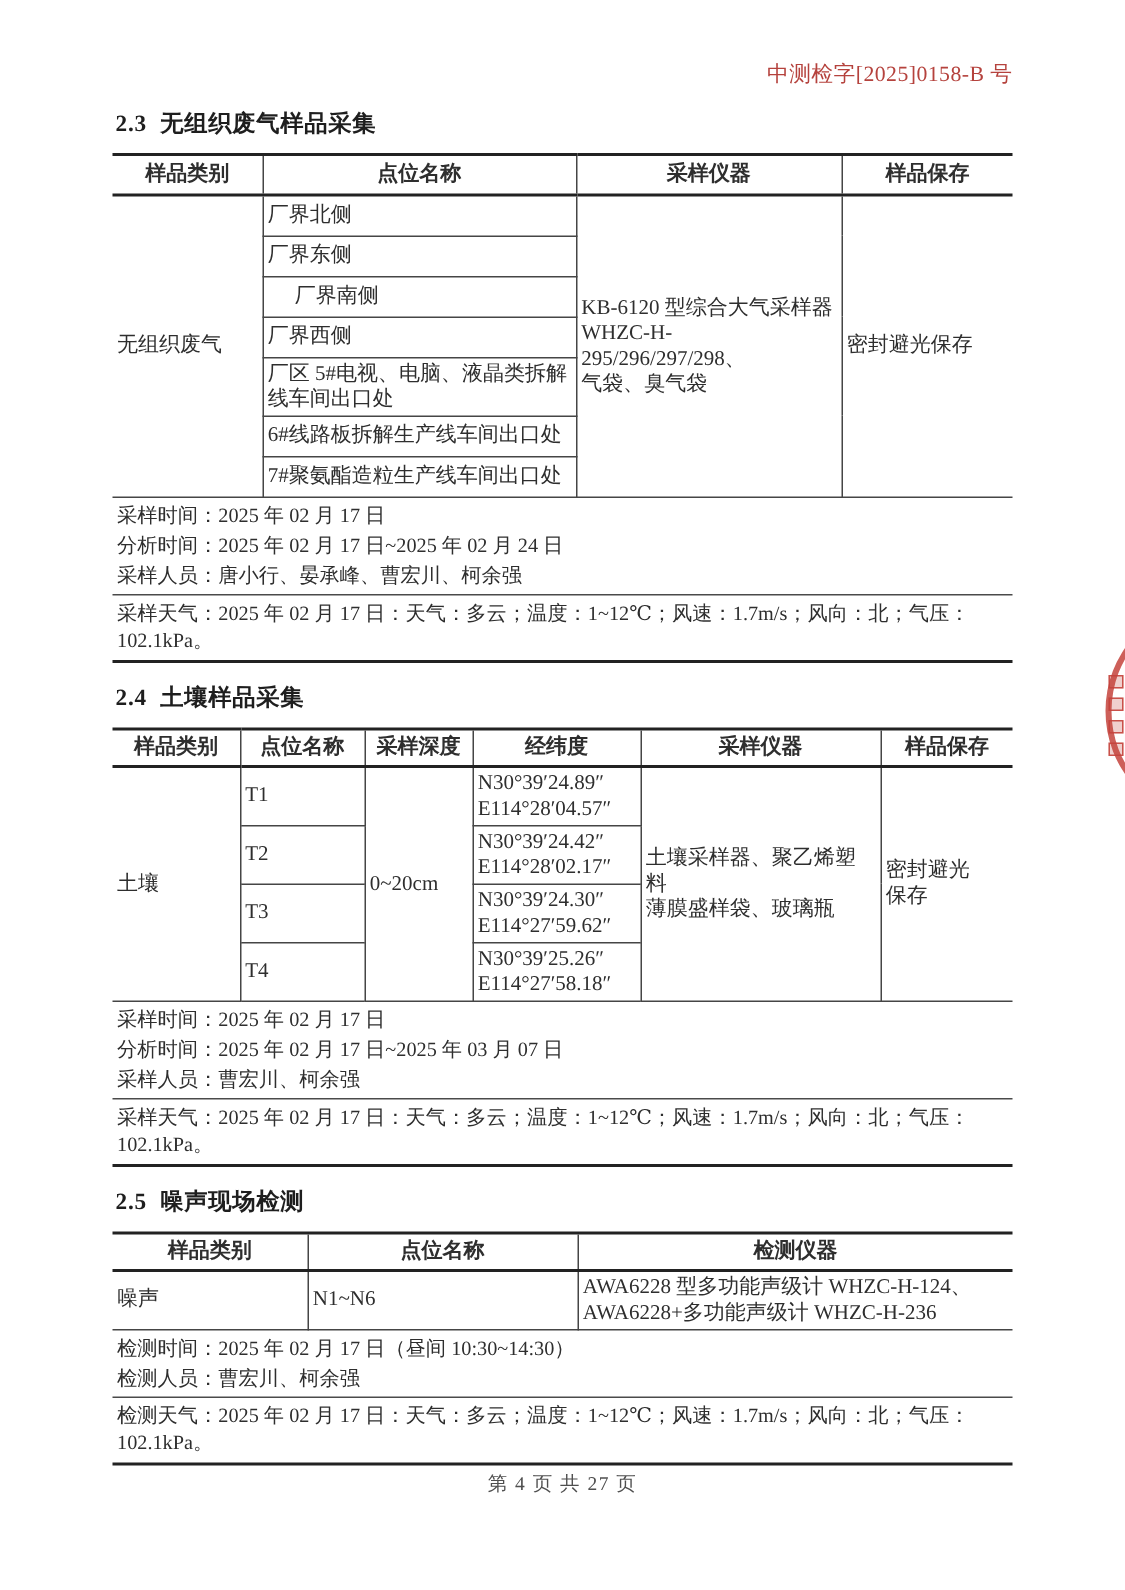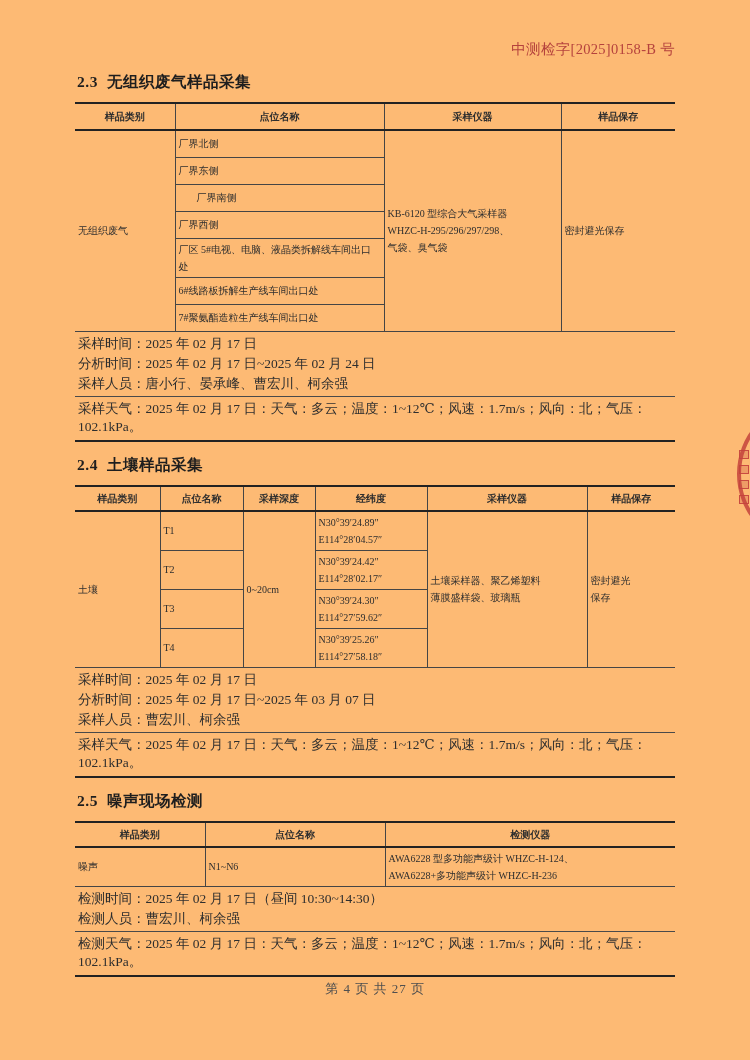--- a/index.html
+++ b/index.html
@@ -1,37 +1,37 @@
 <!DOCTYPE html>
 <html><head>
 <meta charset="utf-8">
 <style>
   * { margin:0; padding:0; box-sizing:border-box; }
   html,body { background:#9a9a9a; }
   body { font-family:"Liberation Serif","DejaVu Serif",serif; }
   .page {
     position:relative; width:750px; height:1060px; margin:0 auto;
-    background:#fdba74; color:#2e2e2e; overflow:hidden;
+    background:#ffffff; color:#2e2e2e; overflow:hidden;
   }
   .content { position:absolute; left:75px; top:40px; width:600px; }
 
   .doc-number { text-align:right; font-size:14.5px; letter-spacing:.3px; }
 
   .section-heading {
     font-size:15.5px; font-weight:bold; color:#1e1e1e;
     margin:13px 0 9px 2px; letter-spacing:.5px;
   }
   .section-heading .no { margin-right:9px; }
 
   table.tbl { border-collapse:collapse; width:600px; table-layout:fixed; }
   .tbl th, .tbl td {
     border-left:1px solid #454545; border-right:1px solid #454545;
     border-top:1px solid #454545; border-bottom:1px solid #454545;
     vertical-align:middle;
-    font-size:10px; line-height:17px; padding:2px 3px; font-weight:normal;
+    font-size:14px; line-height:17px; padding:2px 3px; font-weight:normal;
   }
   .tbl th { font-weight:bold; border-top:2px solid #222; border-bottom:2px solid #222; }
   .tbl .no-left { border-left:none; }
   .tbl .no-right { border-right:none; }
   .tbl td.ml { white-space:pre-line; }
 
   .notes { width:600px; border-bottom:2px solid #222; padding:2px 0 3px 0; }
   .note-line { font-size:13.5px; line-height:18px; padding:1px 2px 1px 3px; text-align:left; }
   .note-line.weather { border-top:1px solid #4a4a4a; margin-top:2px; padding-top:3px; }
 

